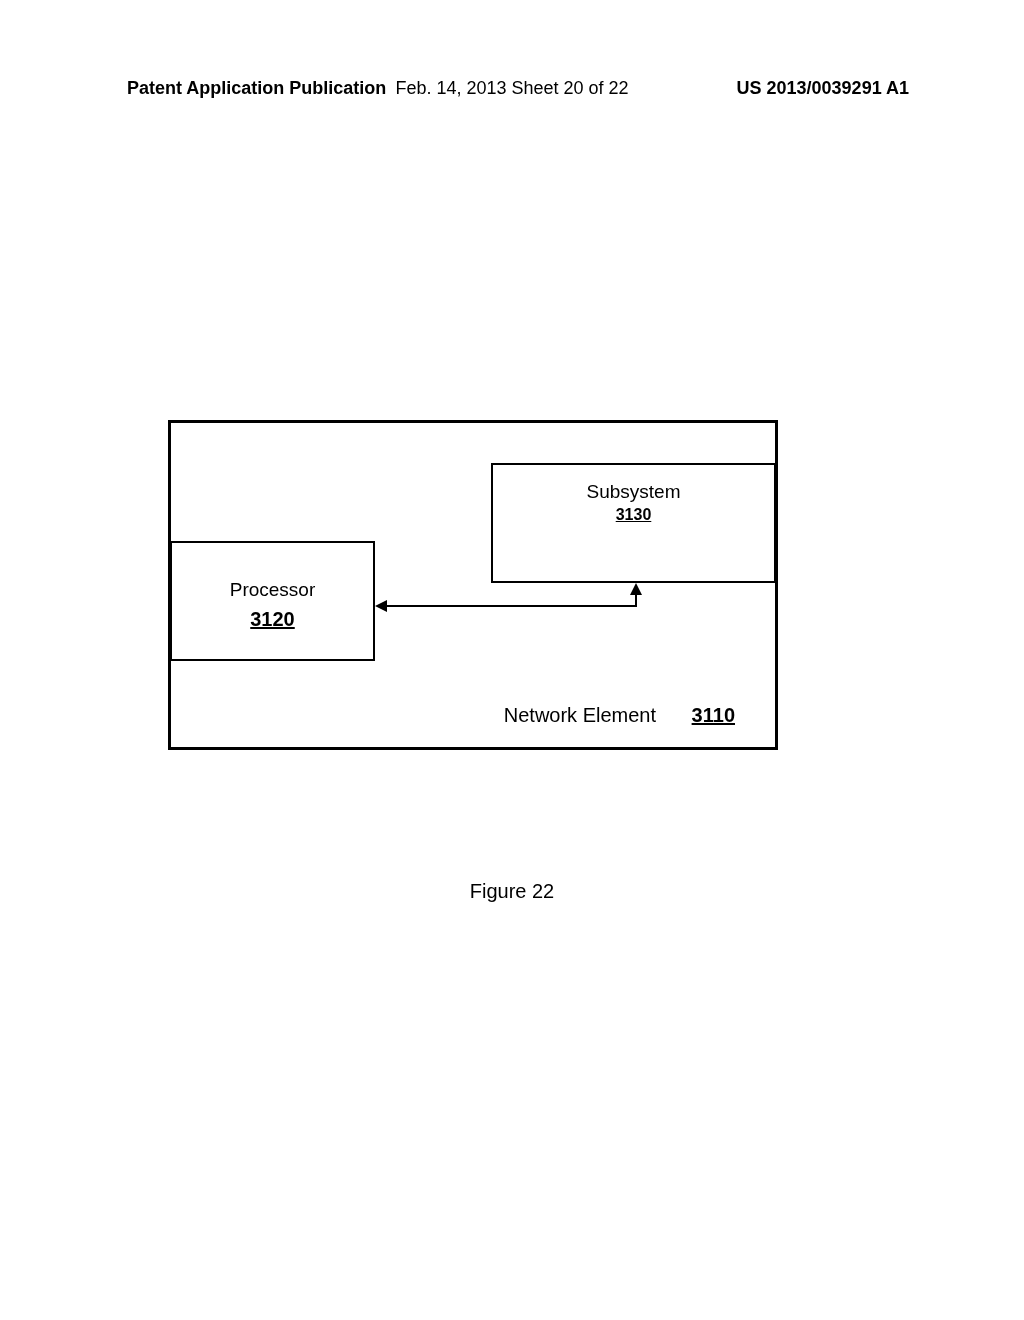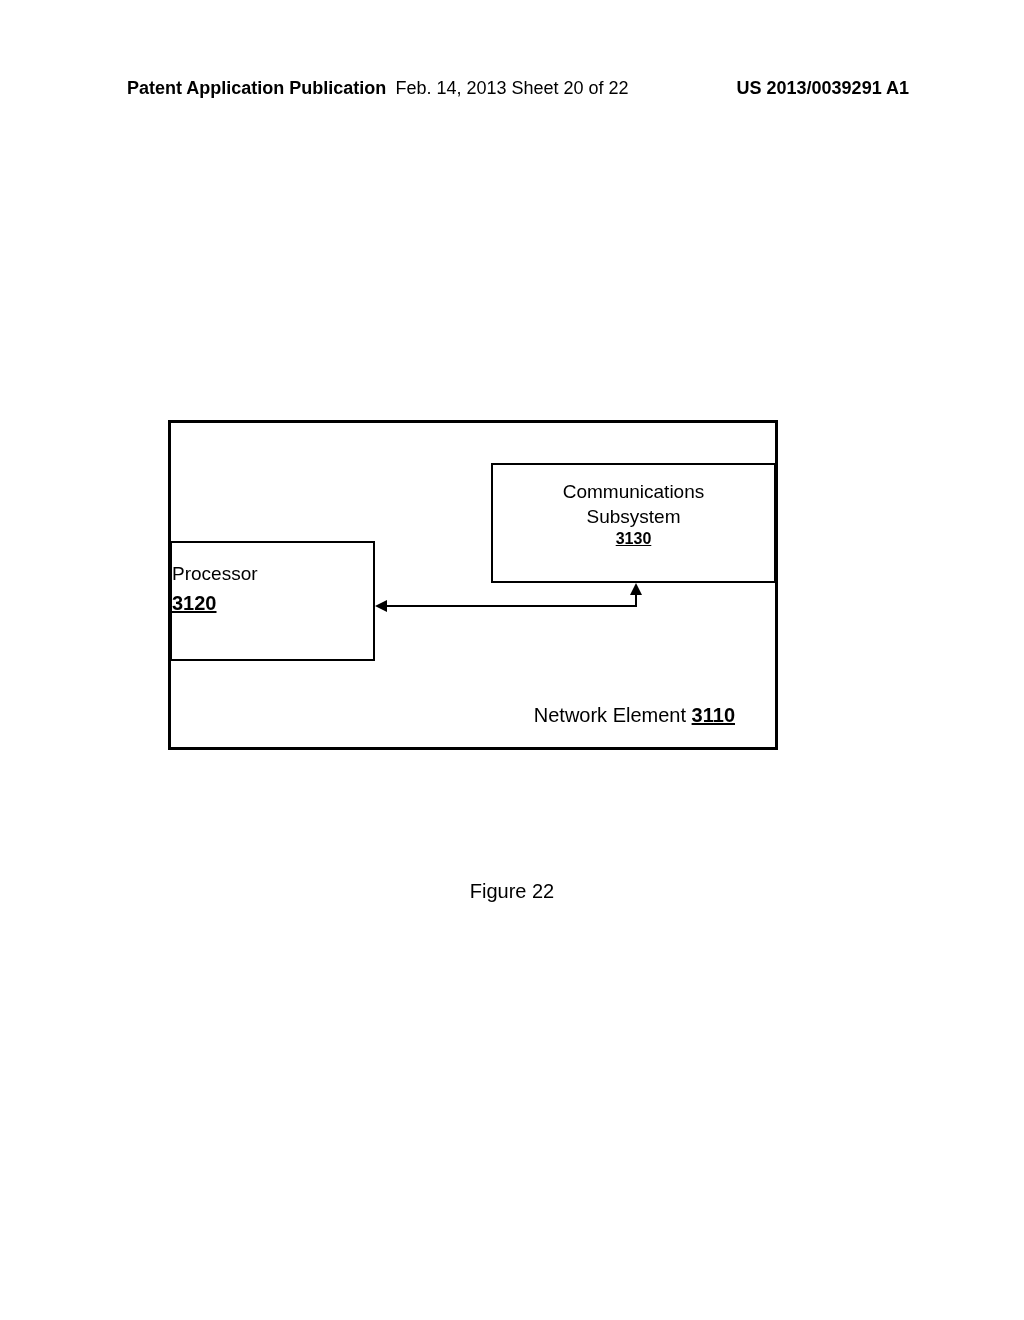--- a/index.html
+++ b/index.html
@@ -44,21 +44,22 @@
       height: 330px;
       border: 3px solid black;
     }
     .processor-box {
       position: absolute;
       left: -1px;
       top: 118px;
       width: 205px;
       height: 120px;
       border: 2px solid black;
-      padding-top: 20px;
+      text-align: center;
+      padding-top: 36px;
       font-size: 19px;
     }
     .processor-box .ref-num {
       margin-top: 7px;
       font-weight: bold;
       text-decoration: underline;
       font-size: 20px;
     }
     .comm-box {
       position: absolute;
@@ -79,20 +80,21 @@
     }
     .network-label {
       position: absolute;
       bottom: 20px;
       right: 40px;
       font-size: 20px;
     }
     .network-label .ref-num {
       font-weight: bold;
       text-decoration: underline;
+      margin-left: 30px;
     }
     .arrow-horizontal {
       position: absolute;
       left: 206px;
       top: 182px;
       width: 260px;
       height: 2px;
       background: black;
     }
     .arrow-horizontal::before {
@@ -143,21 +145,20 @@
 </div>
 
 <div class="diagram-container">
 
   <div class="processor-box">
     <div>Processor</div>
     <div class="ref-num">3120</div>
   </div>
 
   <div class="comm-box">
-    <div>Communications</div>
     <div>Subsystem</div>
     <div class="ref-num">3130</div>
   </div>
 
   <div class="arrow-horizontal"></div>
   <div class="arrow-vertical"></div>
 
   <div class="network-label">
     <span>Network Element</span>
     <span class="ref-num">3110</span>

